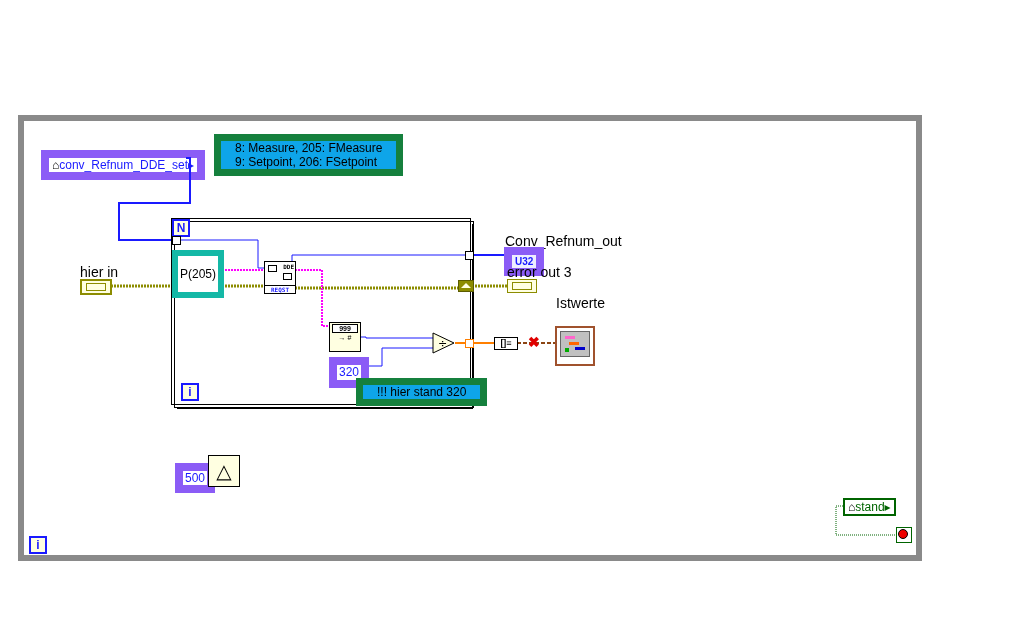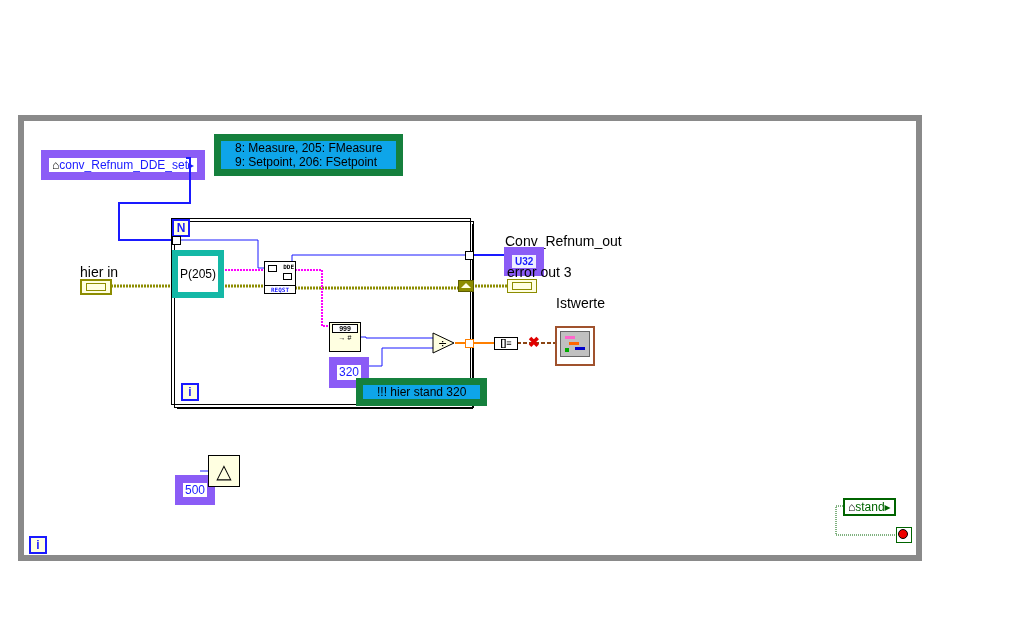--- a/index.html
+++ b/index.html
@@ -134,21 +134,21 @@
 <div class="abs label" style="left:556px; top:295px;">Istwerte</div>
 <div class="abs" style="left:555px; top:326px; width:36px; height:36px; border:2px solid #a0522d; background:#fff;">
   <div style="position:absolute; left:3px; top:3px; width:28px; height:24px; background:#c0c0c0; border:1px solid #666;">
     <div style="position:absolute; left:4px; top:4px; width:10px; height:3px; background:#ff66cc;"></div>
     <div style="position:absolute; left:8px; top:10px; width:10px; height:3px; background:#ff6600;"></div>
     <div style="position:absolute; left:14px; top:15px; width:10px; height:3px; background:#0000cc;"></div>
     <div style="position:absolute; left:4px; top:16px; width:4px; height:4px; background:#00aa00;"></div>
   </div>
 </div>
 
-<div class="abs term-blue" style="left:175px; top:475px; height:14px; padding:0 2px; line-height:14px;">500</div>
+<div class="abs term-blue" style="left:175px; top:463px; height:14px; padding:0 2px; line-height:14px;">500</div>
 <div class="abs" style="left:208px; top:455px; width:30px; height:30px; border:1px solid #000; background:#ffffe1; text-align:center; font-size:20px; line-height:30px;"><span>△</span></div>
 
 <div class="abs" style="left:843px; top:498px; height:14px; padding:0 3px; border:2px solid #006400; background:#fff; color:#006400; line-height:14px;">
   <span style="color:#000;">⌂</span><span>stand</span><span>▸</span>
 </div>
 
 <div class="abs" style="left:896px; top:527px; width:14px; height:14px; border:1px solid #006400; background:#fff;">
   <div style="width:10px; height:10px; margin:1px; border-radius:50%; background:#ee0000; border:1px solid #000; box-sizing:border-box;"></div>
 </div>
 

